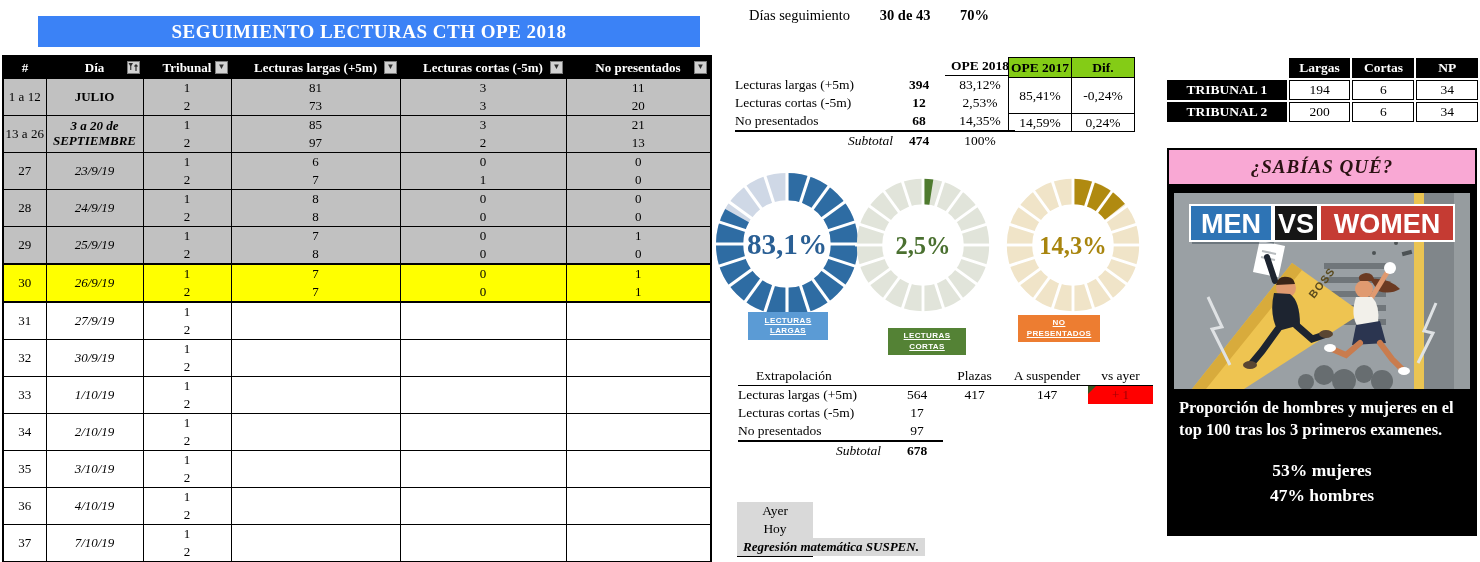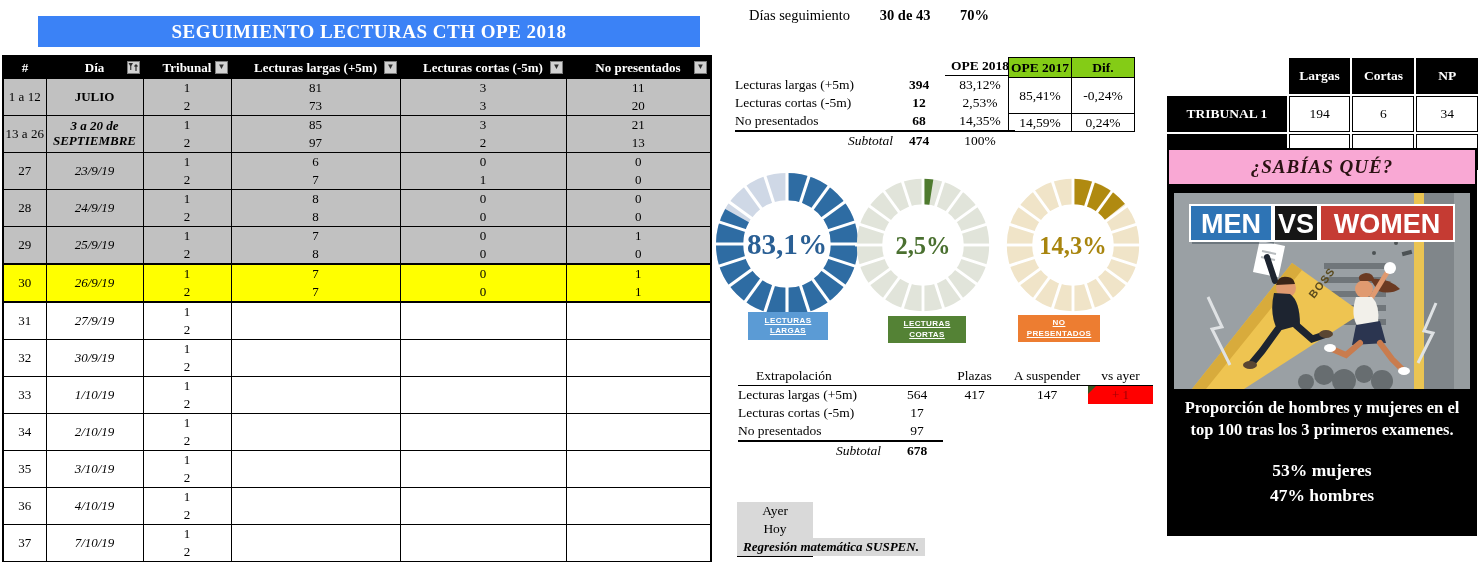--- a/index.html
+++ b/index.html
@@ -77,32 +77,32 @@
   .reg-cell{height:18px;display:flex;align-items:center;justify-content:center;box-sizing:border-box;}
   .reg-spacer{width:188px;}
   .reg-hdr{width:76px;background:#d9d9d9;}
   .reg-label{width:188px;background:#d9d9d9;font-weight:bold;font-style:italic;font-size:13px;}
   .reg-val{width:76px;border-top:1.5px solid #000;}
   .reg-diff{width:152px;margin-left:188px;background:#f00;color:#9c0006;height:17px;}
 
   
   #tribunal-table{left:1165px;top:56px;border-collapse:separate;border-spacing:2px;font-size:13.5px;}
   #tribunal-table th,#tribunal-table td{padding:0;text-align:center;}
-  .t-black{background:#000;color:#fff;font-weight:bold;height:36px;}
+  .t-black{background:#000;color:#fff;font-weight:bold;height:20px;}
   .t-corner{background:transparent;width:120px;}
   .t-vhdr{width:62px;}
   .t-val{border:1.5px solid #000;height:16px;}
 
   
   #sabias-banner{left:1167px;top:148px;width:310px;height:38px;background:#f9a8d4;
     border:2px solid #000;box-sizing:border-box;display:flex;align-items:center;justify-content:center;
     font-style:italic;font-size:19px;color:#2a1212;letter-spacing:1px;font-weight:600;}
   #sabias-panel{left:1167px;top:186px;width:310px;height:350px;background:#000;box-sizing:border-box;}
   #sabias-img{margin:7px auto 0 auto;display:block;}
-  #sabias-text{color:#fff;font-weight:bold;font-size:16.5px;text-align:center;line-height:1.35;
+  #sabias-text{color:#fff;font-weight:bold;font-size:16.5px;text-align:left;line-height:1.35;
     padding:8px 12px 0 12px;}
   #sabias-stats{color:#fff;font-weight:bold;font-size:17.5px;text-align:center;line-height:1.45;
     margin-top:16px;}
 </style>
 </head>
 <body>
 
 <div id="title-bar" class="abs">SEGUIMIENTO LECTURAS CTH OPE 2018</div>
 
 <table id="main-table" class="abs">
@@ -449,21 +449,21 @@
       <line x1="-33.97871376374779" y1="24.686980596283878" x2="-61.485291572495996" y2="44.67167917422797" stroke="#ffffff" stroke-width="3.2"></line>
       <line x1="-39.944373684396446" y1="12.978713763747795" x2="-72.28029523843166" y2="23.48529157249601" stroke="#ffffff" stroke-width="3.2"></line>
       <line x1="-42" y1="5.143516556418883e-15" x2="-76" y2="9.307315673519884e-15" stroke="#ffffff" stroke-width="3.2"></line>
       <line x1="-39.944373684396446" y1="-12.978713763747805" x2="-72.28029523843166" y2="-23.485291572496028" stroke="#ffffff" stroke-width="3.2"></line>
       <line x1="-33.9787137637478" y1="-24.686980596283867" x2="-61.48529157249602" y2="-44.67167917422795" stroke="#ffffff" stroke-width="3.2"></line>
       <line x1="-24.686980596283878" y1="-33.97871376374779" x2="-44.67167917422797" y2="-61.485291572495996" stroke="#ffffff" stroke-width="3.2"></line>
       <line x1="-12.978713763747798" y1="-39.944373684396446" x2="-23.485291572496013" y2="-72.28029523843166" stroke="#ffffff" stroke-width="3.2"></line>
       <text x="0" y="10" text-anchor="middle" font-family="Liberation Serif, serif" font-weight="bold" font-size="27" fill="#a8850e">14,3%</text>
     </svg></div>
 <div class="donut-badge" id="badge-0" style="left: 748px; top: 312px; width: 80px; height: 28px; background: rgb(91, 155, 213);">LECTURAS LARGAS</div>
-<div class="donut-badge" id="badge-1" style="left: 888px; top: 316px; width: 78px; height: 27px; background: rgb(84, 130, 53);">LECTURAS CORTAS</div>
+<div class="donut-badge" id="badge-1" style="left: 888px; top: 328px; width: 78px; height: 27px; background: rgb(84, 130, 53);">LECTURAS CORTAS</div>
 <div class="donut-badge" id="badge-2" style="left: 1018px; top: 315px; width: 82px; height: 27px; background: rgb(237, 125, 49);">NO PRESENTADOS</div>
 
 <table id="extra-table" class="abs">
   <tbody>
       <tr class="hdr">
     <th class="e-label ex-title">Extrapolación</th>
     <th class="e-val"></th>
     <th class="e-plz">Plazas</th>
     <th class="e-sus">A suspender</th>
     <th class="e-vsa">vs ayer</th>

